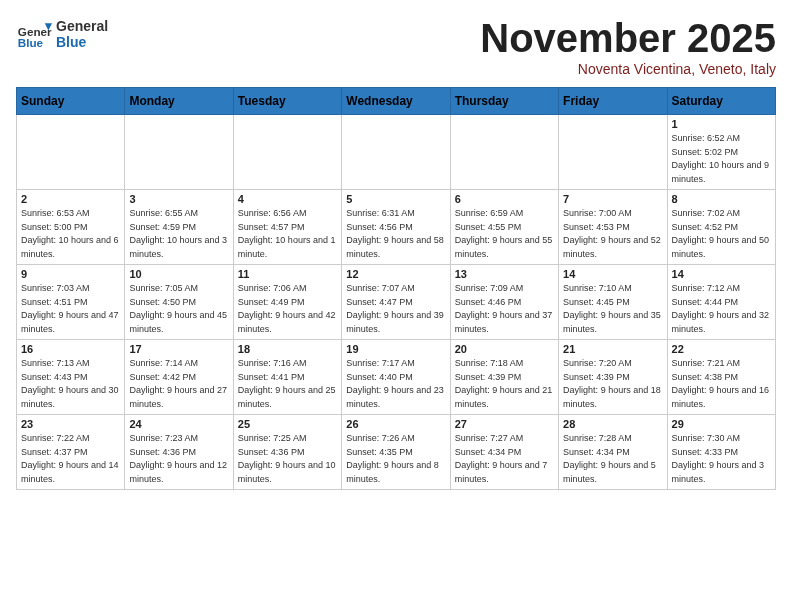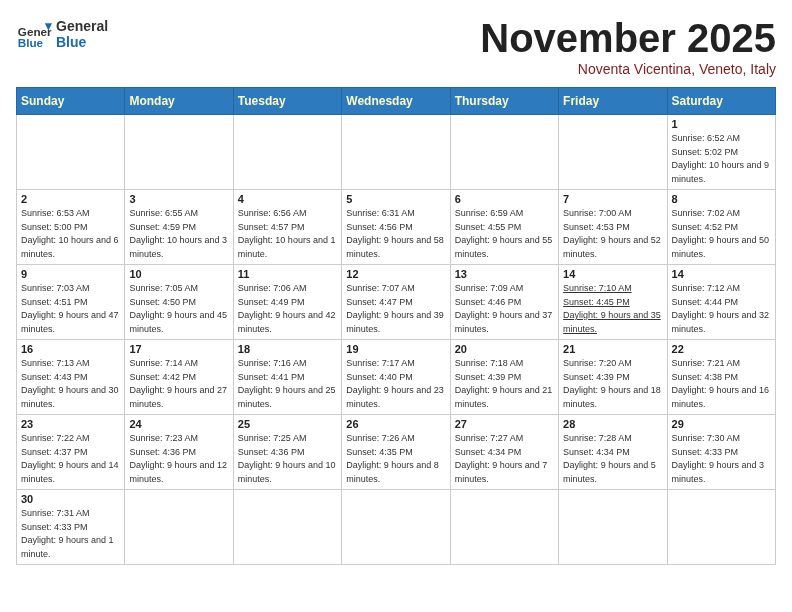--- a/index.html
+++ b/index.html
@@ -37,21 +37,21 @@
       font-size: 14px;
       color: #7f1d1d;
     }
     .calendar {
       width: 100%;
       border-collapse: collapse;
       border: 1px solid #ccc;
     }
     .calendar th {
       background-color: #2e7abf;
-      color: #fef9c3;
+      color: #000000;
       font-size: 12px;
       font-weight: bold;
       padding: 6px 4px;
       text-align: left;
       border: 1px solid #2567a3;
     }
     .calendar td {
       vertical-align: top;
       border: 1px solid #ccc;
       padding: 3px 4px;
@@ -198,21 +198,21 @@
 Daylight: 9 hours and 39 minutes.</div>
         </td>
         <td>
           <span class="day-number">13</span>
           <div class="sun-info" style="white-space: pre-line;">Sunrise: 7:09 AM
 Sunset: 4:46 PM
 Daylight: 9 hours and 37 minutes.</div>
         </td>
         <td>
           <span class="day-number">14</span>
-          <div class="sun-info" style="white-space: pre-line; text-decoration: underline;">Sunrise: 7:10 AM
+          <div class="sun-info" style="white-space: pre-line;">Sunrise: 7:10 AM
 Sunset: 4:45 PM
 Daylight: 9 hours and 35 minutes.</div>
         </td>
         <td>
           <span class="day-number">14</span>
           <div class="sun-info" style="white-space: pre-line;">Sunrise: 7:12 AM
 Sunset: 4:44 PM
 Daylight: 9 hours and 32 minutes.</div>
         </td>
       </tr>
@@ -297,28 +297,14 @@
 Sunset: 4:34 PM
 Daylight: 9 hours and 5 minutes.</div>
         </td>
         <td>
           <span class="day-number">29</span>
           <div class="sun-info" style="white-space: pre-line;">Sunrise: 7:30 AM
 Sunset: 4:33 PM
 Daylight: 9 hours and 3 minutes.</div>
         </td>
       </tr>
-      <tr class="week-row">
-        <td>
-          <span class="day-number">30</span>
-          <div class="sun-info" style="white-space: pre-line;">Sunrise: 7:31 AM
-Sunset: 4:33 PM
-Daylight: 9 hours and 1 minute.</div>
-        </td>
-        <td class="empty-cell"></td>
-        <td class="empty-cell"></td>
-        <td class="empty-cell"></td>
-        <td class="empty-cell"></td>
-        <td class="empty-cell"></td>
-        <td class="empty-cell"></td>
-      </tr>
     </tbody>
 </table>
 
 </body></html>

